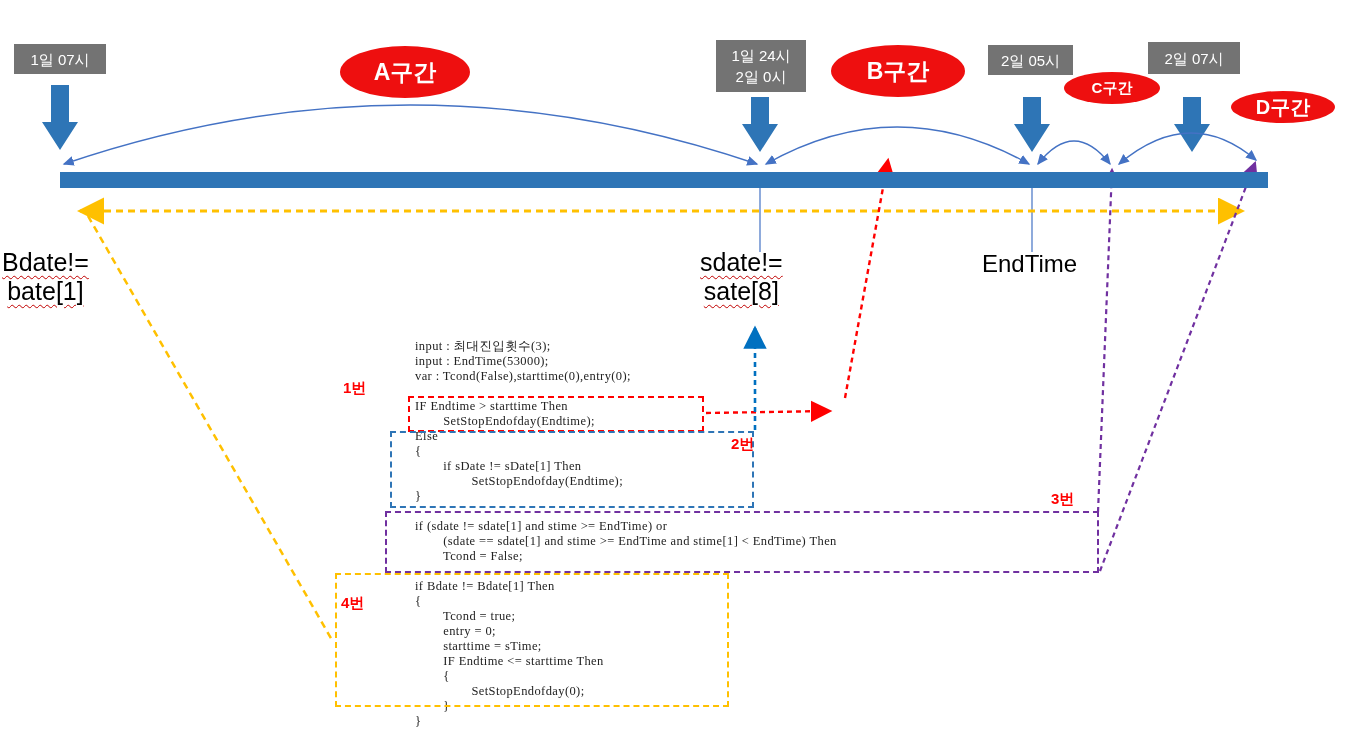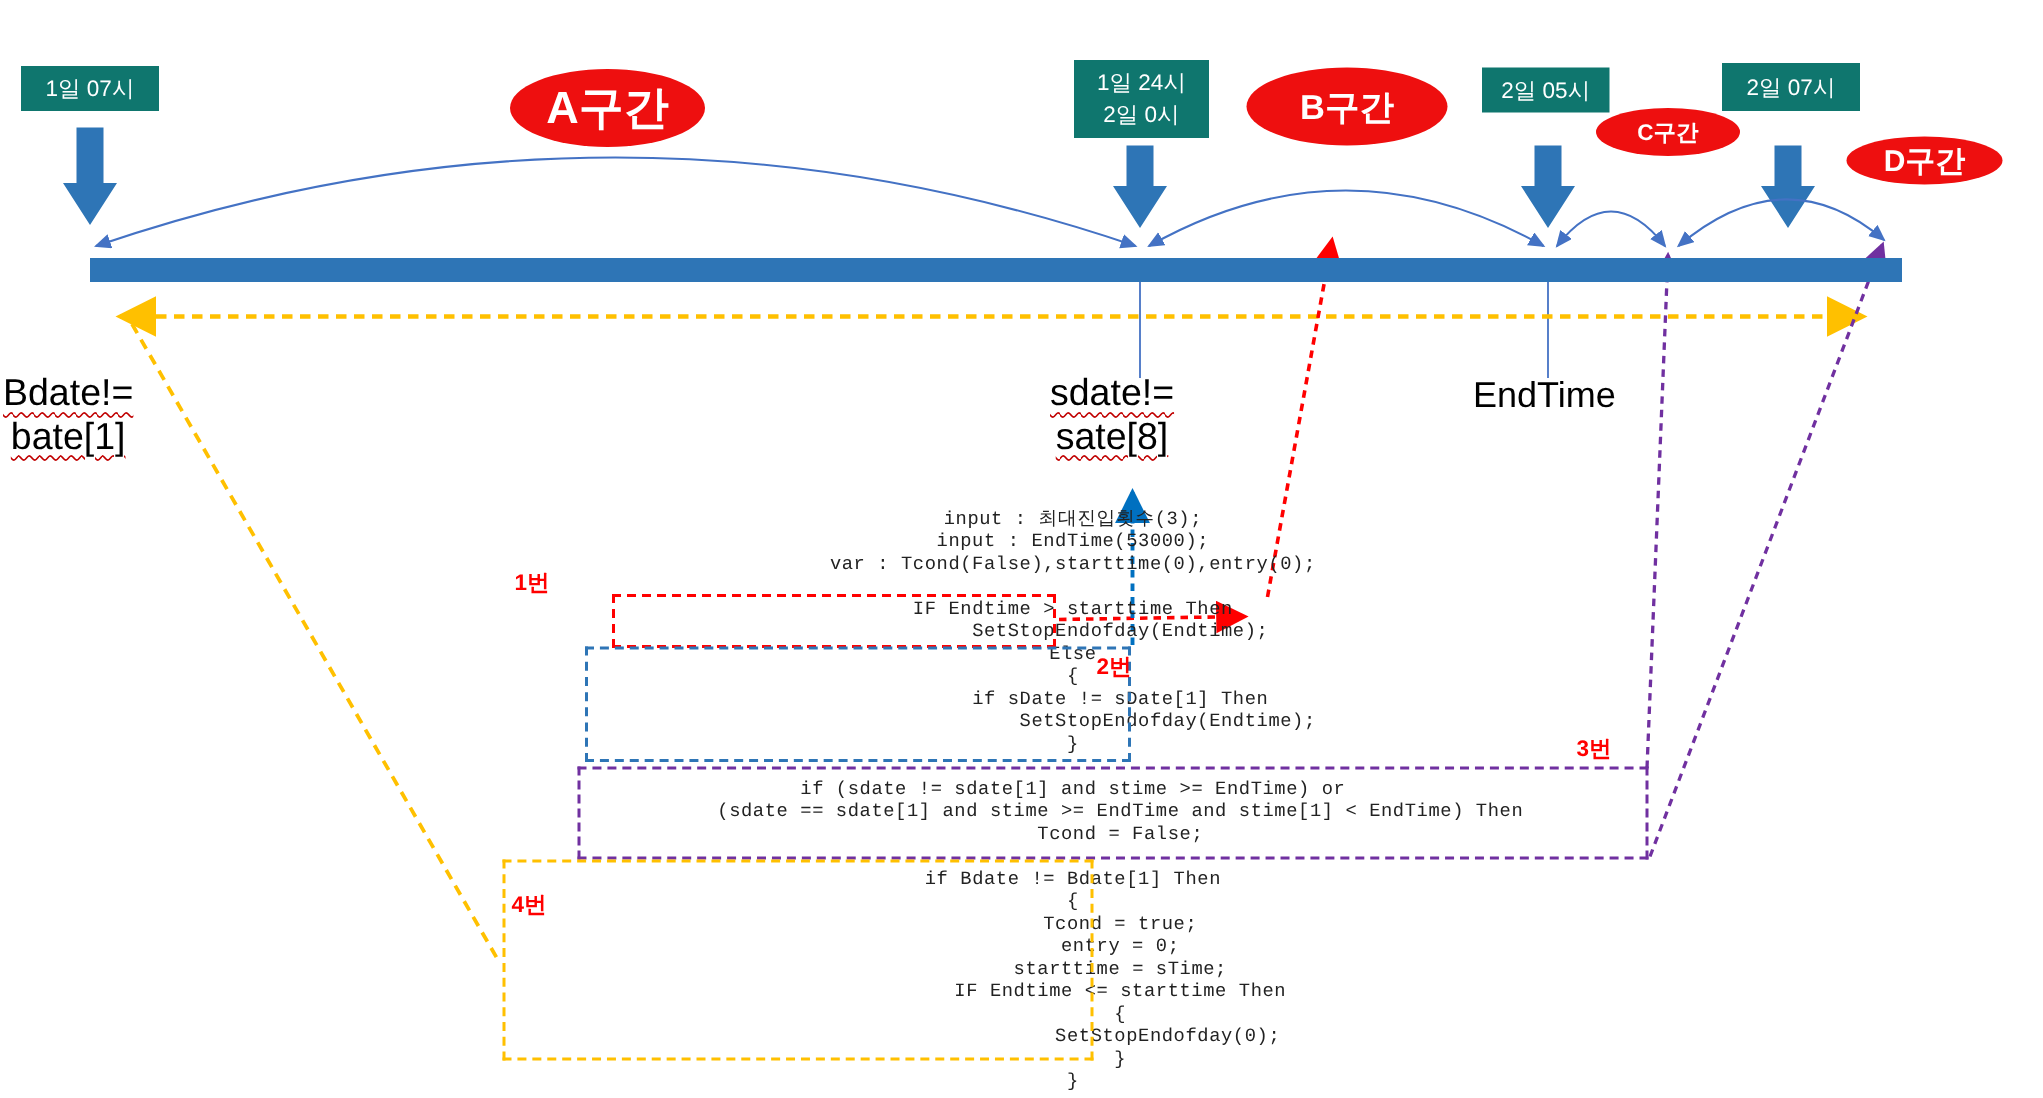--- a/index.html
+++ b/index.html
@@ -1,31 +1,31 @@
 <!DOCTYPE html>
 <html><head>
 <meta charset="utf-8">
 <style>
   * { margin:0; padding:0; box-sizing:border-box; }
   html,body { background:#ffffff; font-family:"Liberation Sans", sans-serif; }
   .canvas { position:relative; width:1362px; height:732px; background:#fff; overflow:hidden; }
   .abs { position:absolute; }
   .overlay { left:0; top:0; pointer-events:none; }
-  .timebox { background:#0f766e; color:#fff; display:flex; flex-direction:column;
+  .timebox { background:#737373; color:#fff; display:flex; flex-direction:column;
              align-items:center; justify-content:center; font-size:15px; line-height:1.4;
              text-align:center; }
   .ellipse { background:#EE0F0F; color:#fff; border-radius:50%; display:flex;
              align-items:center; justify-content:center; font-weight:bold; }
   .bar { background:#2E75B6; }
   .ann { color:#000; font-size:25px; line-height:1.15; white-space:pre-line;text-align:center; }
   .wavy { text-decoration:underline; text-decoration-style:wavy;
           text-decoration-color:#c00000; text-decoration-thickness:1px; text-underline-offset:4px; }
   .solid-u { text-decoration-color:#000; text-underline-offset:3px; }
-  .code { font-family:Liberation Mono, monospace; font-size:12.5px;
-          line-height:15px; white-space:pre; color:#222; letter-spacing:0.4px; background:transparent;text-align:center; }
+  .code { font-family:Liberation Serif, serif; font-size:12.5px;
+          line-height:15px; white-space:pre; color:#222; letter-spacing:0.4px; background:transparent; }
   .dbox { border-style:dashed; border-width:2px; background:transparent; }
   .num { color:#FF0000; font-weight:bold; font-size:15px; }
 </style>
 </head>
 <body>
 
 <div class="canvas">
 
   <svg class="abs overlay" width="1362" height="732" viewBox="0 0 1362 732">
     <defs>
@@ -90,21 +90,21 @@
     <span>1일 24시</span>
     <span>2일 0시</span>
   </div>
   <div class="abs timebox" style="left:988px;top:45px;width:85px;height:30px">
     <span>2일 05시</span>
   </div>
   <div class="abs timebox" style="left:1148px;top:42px;width:92px;height:32px">
     <span>2일 07시</span>
   </div>
 
-  <div class="abs ellipse" style="left:340px;top:46px;width:130px;height:52px;font-size:30px">
+  <div class="abs ellipse" style="left:340px;top:46px;width:130px;height:52px;font-size:23px">
     <span>A구간</span>
   </div>
   <div class="abs ellipse" style="left:831px;top:45px;width:134px;height:52px;font-size:23px">
     <span>B구간</span>
   </div>
   <div class="abs ellipse" style="left:1064px;top:72px;width:96px;height:32px;font-size:15px">
     <span>C구간</span>
   </div>
   <div class="abs ellipse" style="left:1231px;top:91px;width:104px;height:32px;font-size:20px">
     <span>D구간</span>

